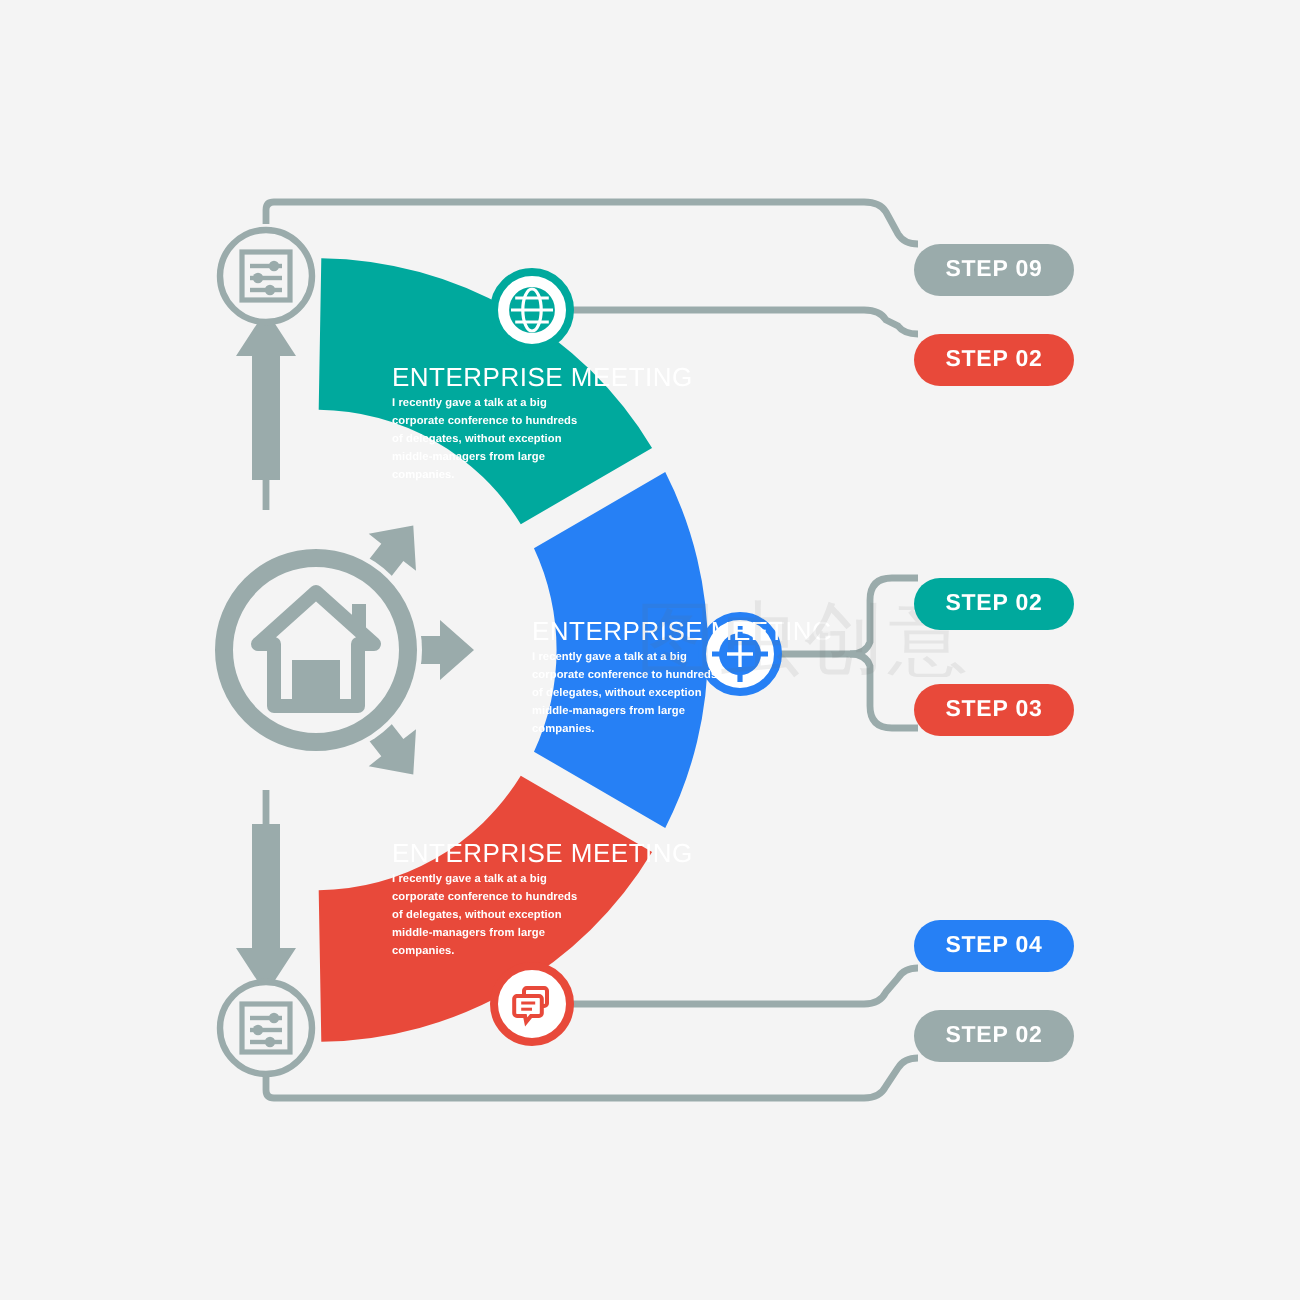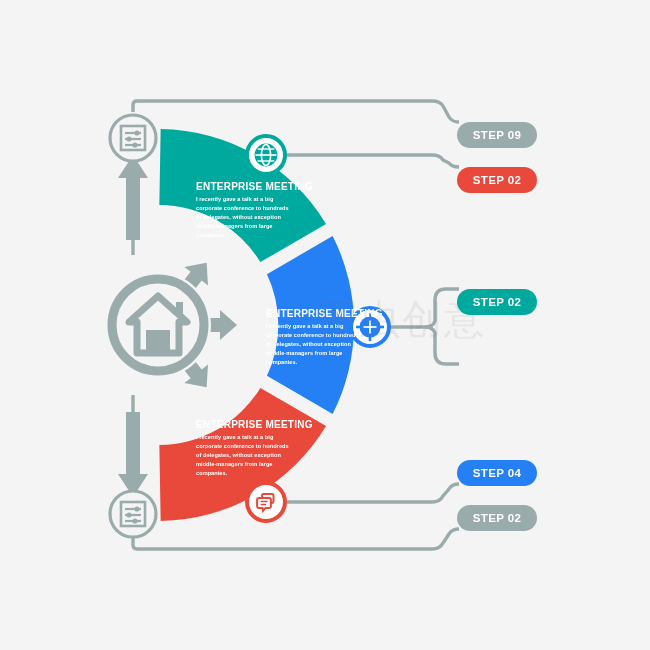--- a/index.html
+++ b/index.html
@@ -28,22 +28,22 @@
     display: block;
   }
 
   
   .seg-text {
     position: absolute;
     color: #ffffff;
     width: 96px;
   }
   .seg-title {
-    font-size: 10px;
-    font-weight: bold;
+    font-size: 13px;
+    font-weight: normal;
     letter-spacing: 0.25px;
     line-height: 1.25;
     margin: 0 0 1px 0;
     white-space: nowrap;
   }
   .seg-body {
     font-size: 5.6px;
     line-height: 1.62;
     margin: 0;
     font-weight: bold;
@@ -235,16 +235,17 @@
     <p class="seg-body">I recently gave a talk at a big corporate conference to hundreds of delegates, without exception middle-managers from large companies.</p>
   </div>
 
   <div class="watermark">
     <span class="wm-txt">图虫创意</span>
   </div>
 
   <div class="pill" style="left: 457px; top: 122px; background: rgb(154, 171, 171);">STEP 09</div>
   <div class="pill" style="left: 457px; top: 167px; background: rgb(232, 73, 58);">STEP 02</div>
   <div class="pill" style="left: 457px; top: 289px; background: rgb(0, 169, 157);">STEP 02</div>
+  <div class="pill" style="left: 457px; top: 342px; background: rgb(232, 73, 58);">STEP 03</div>
   <div class="pill" style="left: 457px; top: 460px; background: rgb(38, 128, 245);">STEP 04</div>
   <div class="pill" style="left: 457px; top: 505px; background: rgb(154, 171, 171);">STEP 02</div>
 
 </div>
 
 </body></html>

